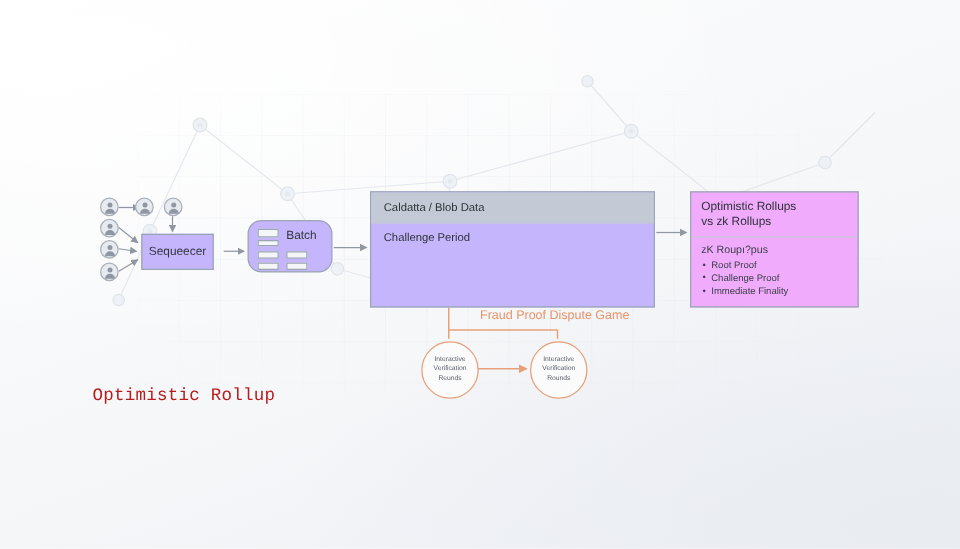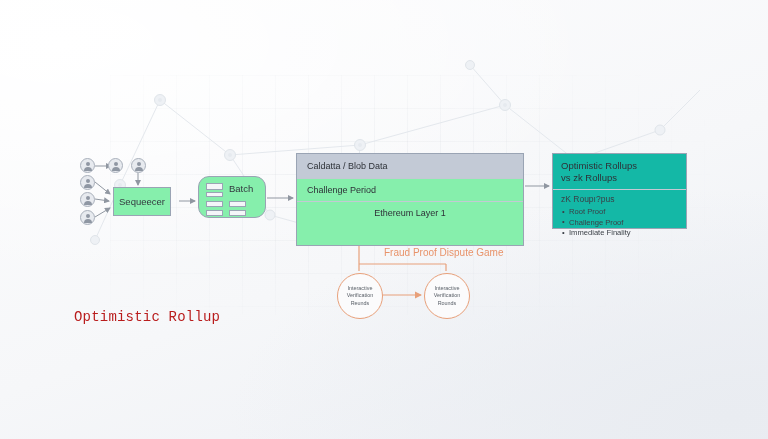--- a/index.html
+++ b/index.html
@@ -23,21 +23,21 @@
       linear-gradient(to right, rgba(150,160,175,.10) 1px, transparent 1px),
       linear-gradient(to bottom, rgba(150,160,175,.10) 1px, transparent 1px);
     background-size:33px 33px;
     -webkit-mask-image:radial-gradient(65% 70% at 40% 45%, #000 0%, rgba(0,0,0,.35) 65%, transparent 100%);
             mask-image:radial-gradient(65% 70% at 40% 45%, #000 0%, rgba(0,0,0,.35) 65%, transparent 100%);
   }
   #bg-net{position:absolute;left:0;top:0;width:768px;height:439px;}
   
   .node{position:absolute;box-sizing:border-box;}
   .box{
-    background:#86efac;border:1px solid #9aa4b4;
+    background:#c4b5fd;border:1px solid #9aa4b4;
     color:#33383f;
   }
   svg .edge-dark{stroke:#9097a1;stroke-width:1;fill:none;}
   svg .orange{stroke:#e8a07a;stroke-width:1.2;fill:none;}
   
   #users{position:absolute;left:80px;top:157px;width:62px;height:68px;}
   .avatar{position:absolute;width:15px;height:15px;border-radius:50%;
     background:#e7eaef;border:1px solid #a9b0bb;box-sizing:border-box;}
   .avatar .head{position:absolute;left:50%;top:2.5px;width:4px;height:4px;margin-left:-2px;
     border-radius:50%;background:#8f97a3;}
@@ -51,21 +51,21 @@
   #batch .label{position:absolute;left:30px;top:6px;font-size:9.5px;color:#33383f;}
   .chip{position:absolute;border:1px solid #9aa4b4;background:#f4f6f9;box-sizing:border-box;}
   
   #l1{left:296px;top:153px;width:228px;height:93px;padding:0;}
   #l1 .row{height:23px;display:flex;align-items:center;padding:0 10px;
     font-size:9px;color:#2e3238;box-sizing:border-box;}
   #l1 .row.hdr{background:#c3cad6;height:24px;}
   #l1 .row.sep{border-top:1px solid #c3c9d3;}
   #l1 .row.center{justify-content:center;}
   
-  #right{left:552px;top:153px;width:135px;height:76px;background:#14b8a6;border:1px solid #9aa4b4;}
+  #right{left:552px;top:153px;width:135px;height:93px;background:#f0abfc;border:1px solid #9aa4b4;}
   #right .title{padding:6px 8px 5px 8px;font-size:9.5px;line-height:12px;color:#2e3238;}
   #right .sub{border-top:1px solid #c3c9d3;padding:4px 8px 2px 8px;font-size:8.5px;color:#3a3f46;}
   #right ul{margin:1px 0 0 0;padding:0 0 0 16px;list-style:none;}
   #right li{font-size:7.6px;line-height:10.5px;color:#3a3f46;position:relative;}
   #right li:before{content:"\2022";position:absolute;left:-7px;top:-0.5px;color:#3a3f46;}
   
   #fp-title{position:absolute;left:348px;top:247px;font-size:10px;color:#e8936a;white-space:nowrap;padding-left:36px;}
   .circle{position:absolute;width:44px;height:44px;border-radius:50%;
     border:1.2px solid #e8a07a;background:#fbfbfc;
     display:flex;flex-direction:column;align-items:center;justify-content:center;}
@@ -177,23 +177,20 @@
   <span class="label">Batch</span>
 </div>
 
 <div class="node box" id="l1">
   <div class="row hdr">
     <span>Caldatta / Blob Data</span>
   </div>
   <div class="row sep">
     <span>Challenge Period</span>
   </div>
-  <div class="row sep center">
-    <span>Ethereum Layer 1</span>
-  </div>
 </div>
 
 <div class="node" id="right">
   <div class="title">
     <div>Optimistic Rollups</div>
     <div>vs zk Rollups</div>
   </div>
   <div class="sub">zK Roupı?pus</div>
   <ul>
     <li>Root Proof</li>

